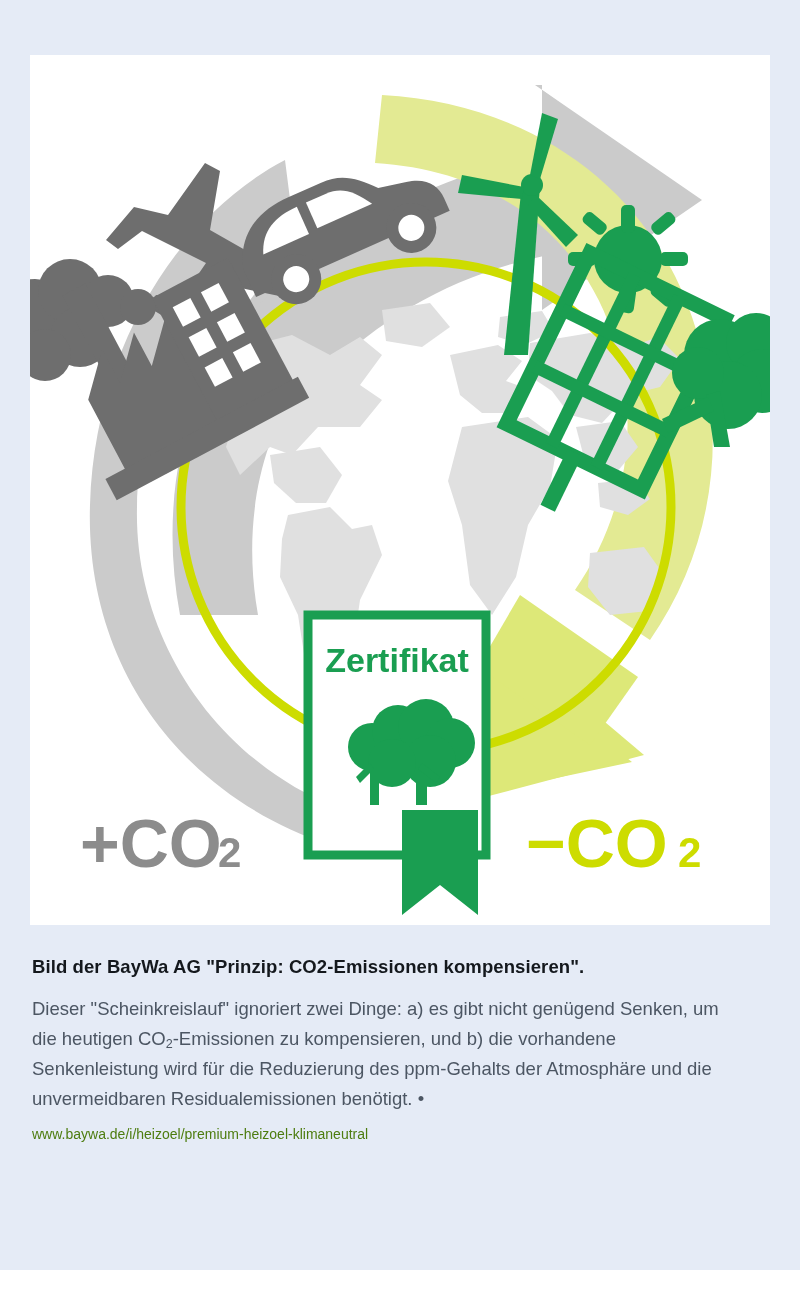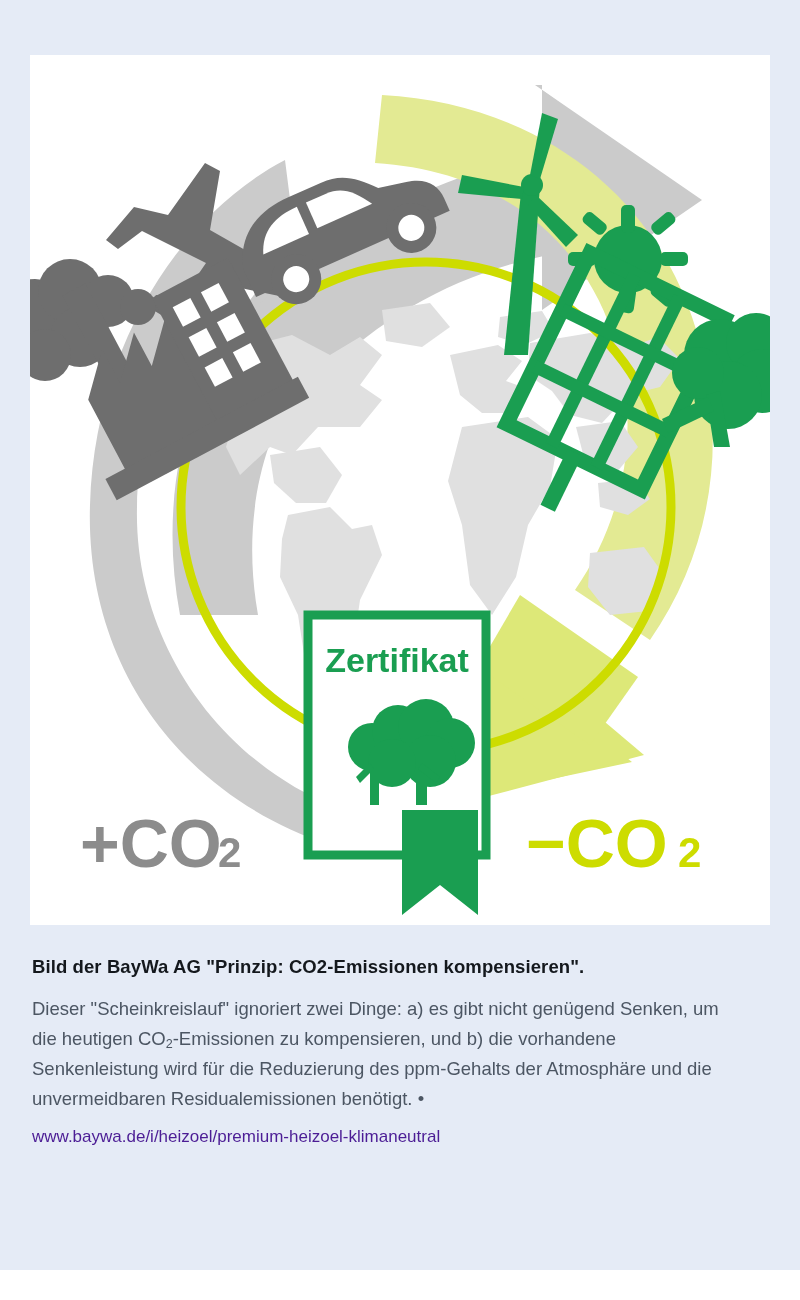--- a/index.html
+++ b/index.html
@@ -32,21 +32,21 @@
   #caption-title{
     font-size:18.5px;font-weight:bold;color:#14181d;
     letter-spacing:0.1px;line-height:1.35;margin:0 0 14px 0;
   }
   #caption-body{
     font-size:18.5px;font-weight:normal;color:#4c5663;
     line-height:1.62;margin:0 0 10px 0;max-width:690px;
   }
   #caption-body sub{font-size:0.68em;vertical-align:-0.22em;}
   #caption-url{
-    font-size:17px;color:#4c1d95;line-height:1.5;margin:0;
+    font-size:14px;color:#4d7c0f;line-height:1.5;margin:0;
     word-break:break-all;
   }
 </style>
 </head>
 <body>
 
 <div id="page">
   <div id="panel"></div>
 
   <div id="figure-card">

